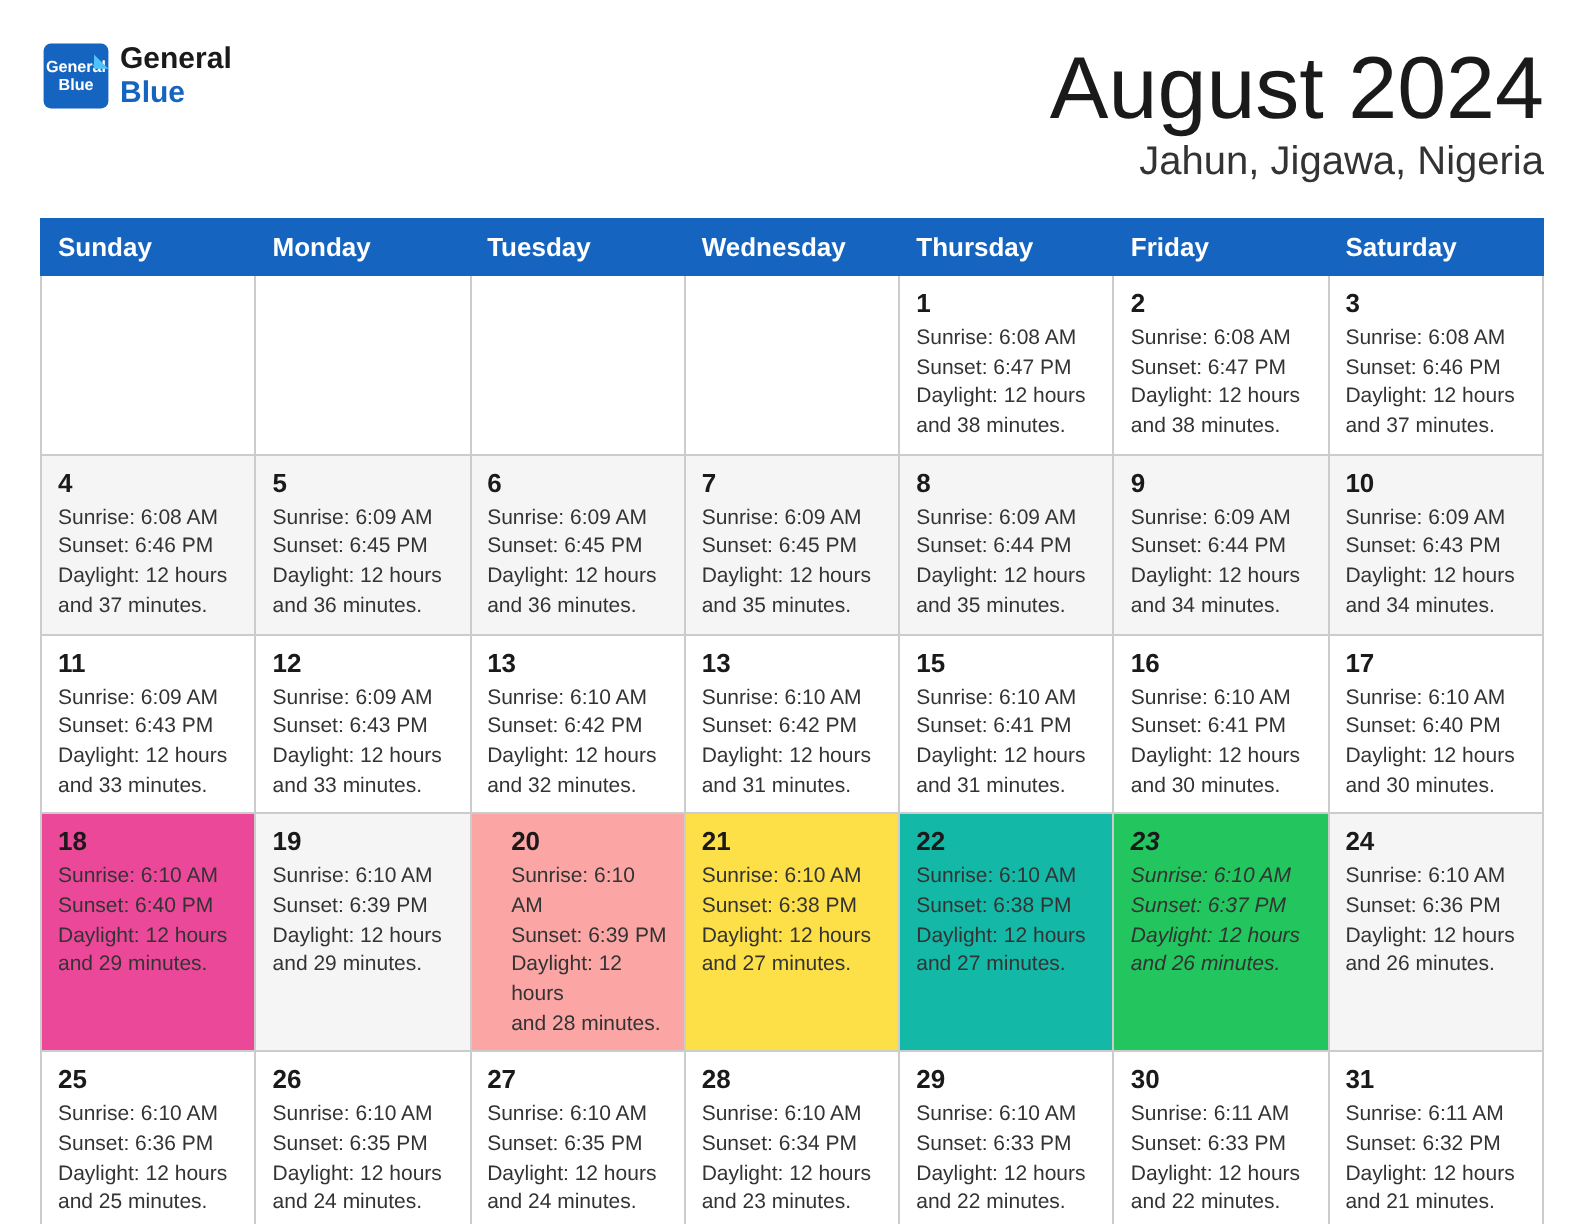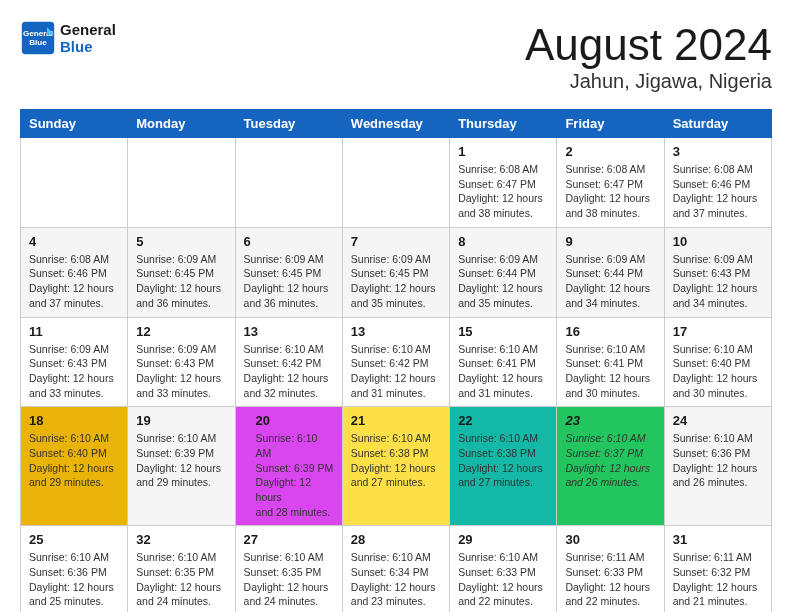--- a/index.html
+++ b/index.html
@@ -235,35 +235,35 @@
         </td>
         <td>
           <div class="day-num">17</div>
           <div class="day-info" style="white-space: pre-line;">Sunrise: 6:10 AM
 Sunset: 6:40 PM
 Daylight: 12 hours
 and 30 minutes.</div>
         </td>
       </tr>
       <tr style="background: rgb(245, 245, 245);">
-        <td style="background: #eab308;">
+        <td style="background: #ec4899;">
           <div class="day-num">18</div>
           <div class="day-info" style="white-space: pre-line;">Sunrise: 6:10 AM
 Sunset: 6:40 PM
 Daylight: 12 hours
 and 29 minutes.</div>
         </td>
         <td style="background: rgb(245, 245, 245);">
           <div class="day-num">19</div>
           <div class="day-info" style="white-space: pre-line;">Sunrise: 6:10 AM
 Sunset: 6:39 PM
 Daylight: 12 hours
 and 29 minutes.</div>
         </td>
-        <td style="background: #d946ef; padding-left: 20px;">
+        <td style="background: #fca5a5; padding-left: 20px;">
           <div class="day-num">20</div>
           <div class="day-info" style="white-space: pre-line;">Sunrise: 6:10 AM
 Sunset: 6:39 PM
 Daylight: 12 hours
 and 28 minutes.</div>
         </td>
         <td style="background: #fde047;">
           <div class="day-num">21</div>
           <div class="day-info" style="white-space: pre-line;">Sunrise: 6:10 AM
 Sunset: 6:38 PM
@@ -294,21 +294,21 @@
       </tr>
       <tr>
         <td>
           <div class="day-num">25</div>
           <div class="day-info" style="white-space: pre-line;">Sunrise: 6:10 AM
 Sunset: 6:36 PM
 Daylight: 12 hours
 and 25 minutes.</div>
         </td>
         <td>
-          <div class="day-num">32</div>
+          <div class="day-num">26</div>
           <div class="day-info" style="white-space: pre-line;">Sunrise: 6:10 AM
 Sunset: 6:35 PM
 Daylight: 12 hours
 and 24 minutes.</div>
         </td>
         <td>
           <div class="day-num">27</div>
           <div class="day-info" style="white-space: pre-line;">Sunrise: 6:10 AM
 Sunset: 6:35 PM
 Daylight: 12 hours

